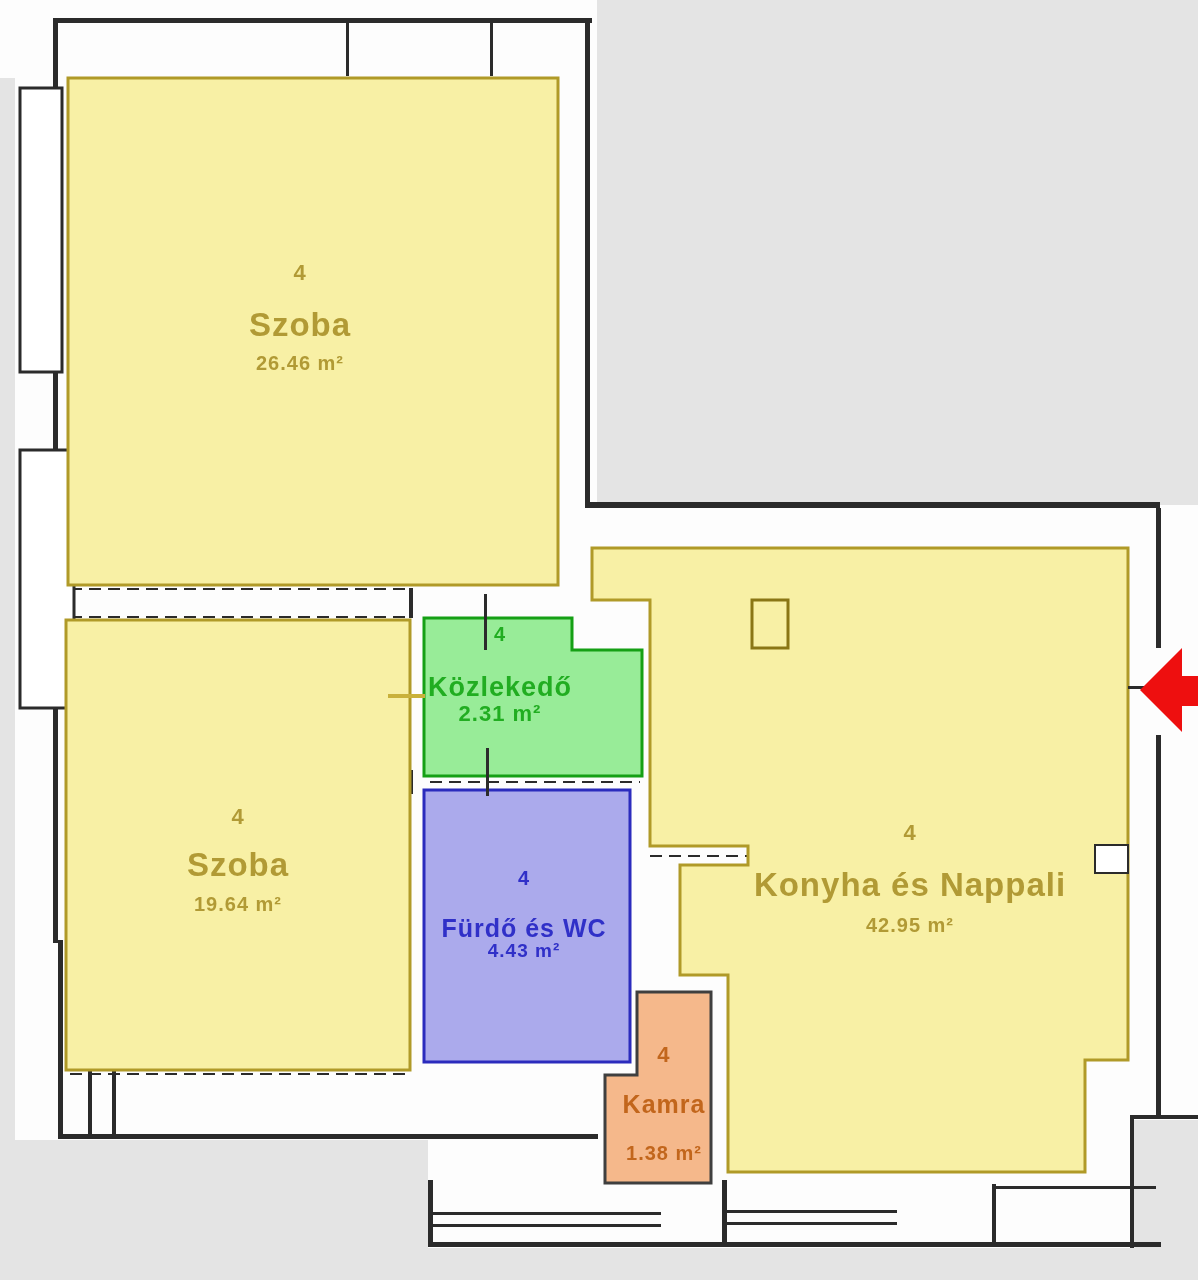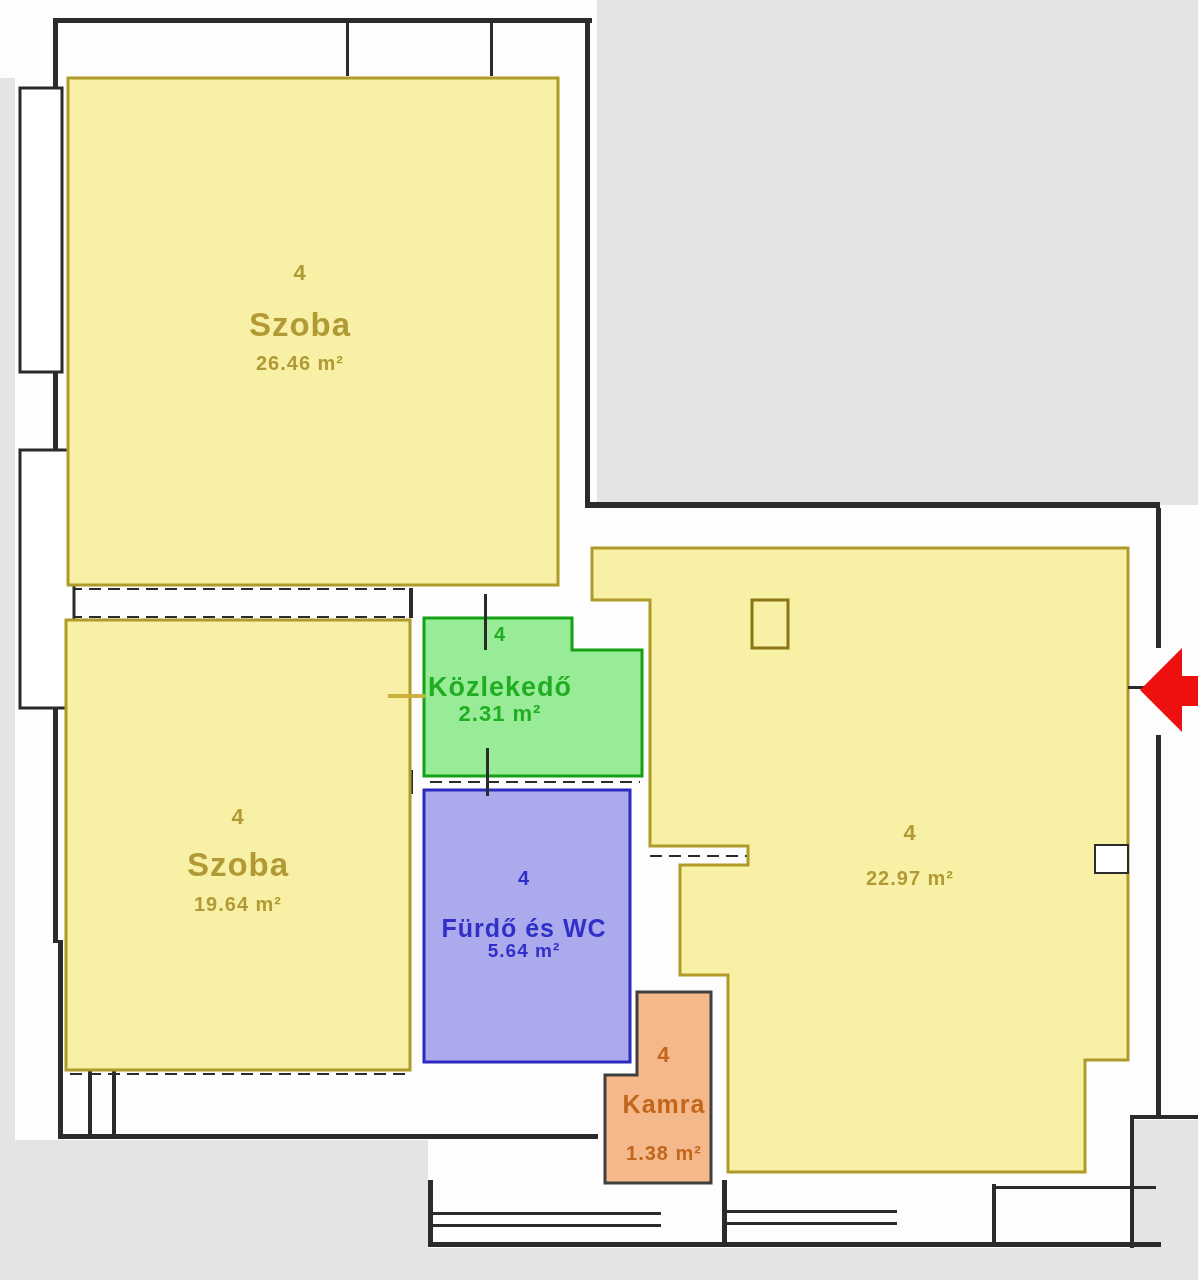--- a/index.html
+++ b/index.html
@@ -103,27 +103,28 @@
 
   <div class="room-label c-green" style="left:500px;top:624px;">
     <div class="rnum" style="font-size:20px;margin-bottom:30px;">4</div>
     <div class="rname" style="font-size:27px;margin-bottom:2px;">Közlekedő</div>
     <div class="rarea" style="font-size:22px;">2.31 m²</div>
   </div>
 
   <div class="room-label c-blue" style="left:524px;top:868px;">
     <div class="rnum" style="font-size:20px;margin-bottom:28px;">4</div>
     <div class="rname" style="font-size:25px;margin-bottom:0;">Fürdő és WC</div>
-    <div class="rarea" style="font-size:19px;">5.64 m²</div>
+    <div class="rarea" style="font-size:19px;">4.43 m²</div>
   </div>
 
   <div class="room-label c-orange" style="left:664px;top:1044px;">
     <div class="rnum" style="margin-bottom:26px;">4</div>
     <div class="rname" style="font-size:25px;margin-bottom:26px;">Kamra</div>
     <div class="rarea">1.38 m²</div>
   </div>
 
   <div class="room-label c-yellow" style="left:910px;top:822px;">
     <div class="rnum" style="margin-bottom:24px;">4</div>
-    <div class="rarea">22.97 m²</div>
+    <div class="rname" style="margin-bottom:14px;">Konyha és Nappali</div>
+    <div class="rarea">42.95 m²</div>
   </div>
 
 </div>
 
 </body></html>

